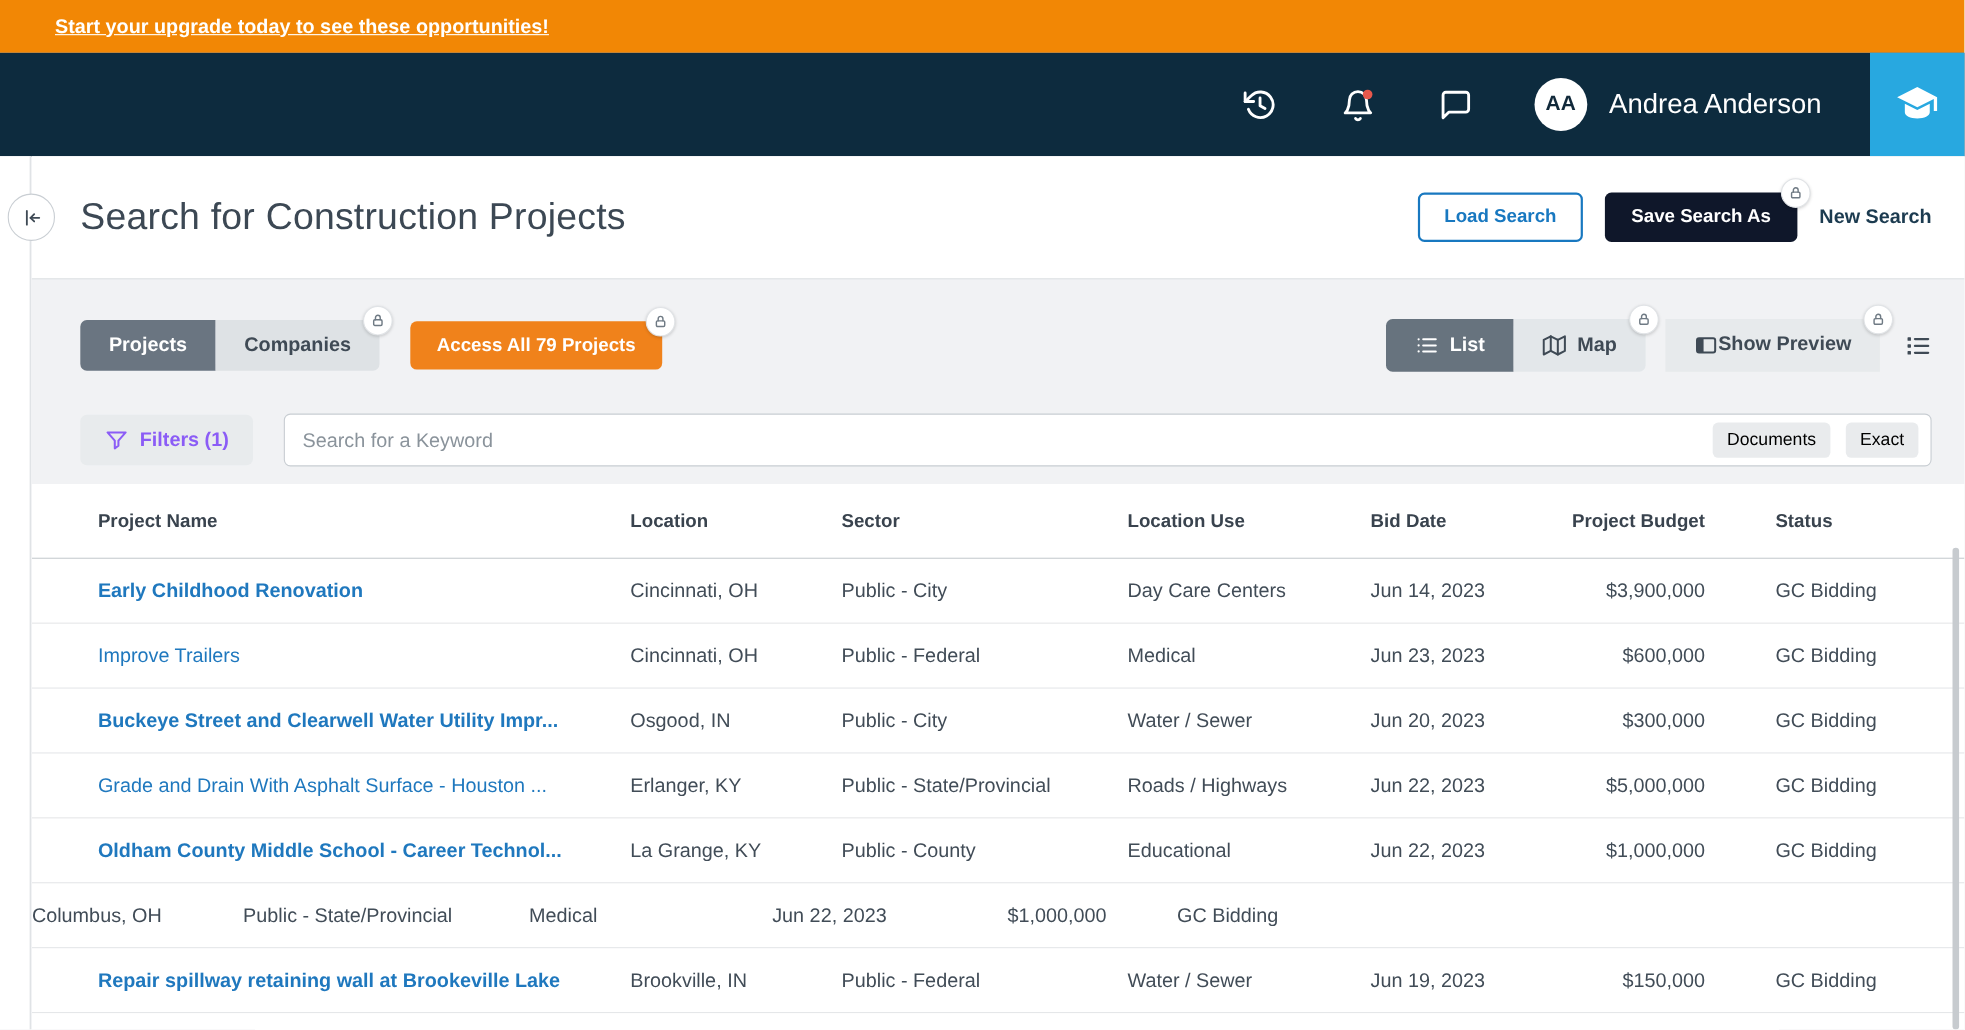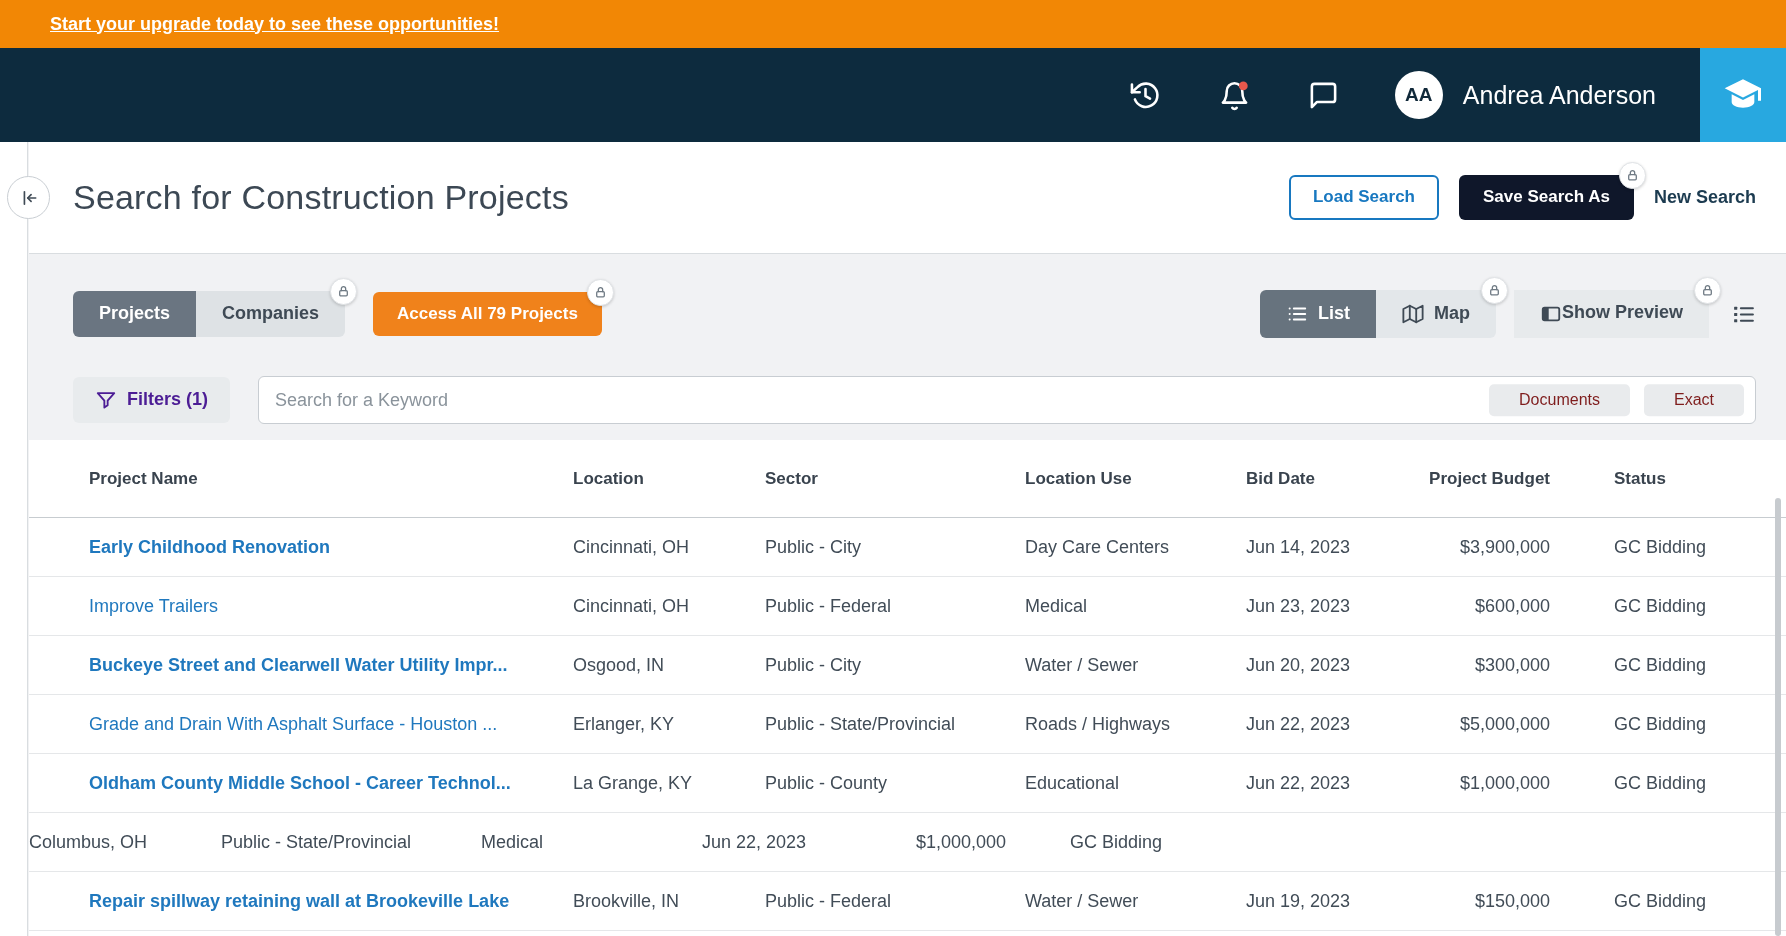--- a/index.html
+++ b/index.html
@@ -71,33 +71,33 @@
   .seg svg, .filters-btn svg, .btn-light svg, .density-btn svg { width:22px; height:22px; stroke:currentColor; fill:none; stroke-width:2; stroke-linecap:round; stroke-linejoin:round; }
   .seg-left { background:#67737E; color:#fff; border-radius:6px 0 0 6px; }
   .seg-right { background:#E3E7EA; color:#3F4A55; border-radius:0 6px 6px 0; }
   .btn-light { background:#E7EAEC; color:#3F4A55; display:flex; align-items:flex-start; margin-left:18px; }
   .density-btn { background:none; border:none; cursor:pointer; color:#3F4A55; margin-left:22px; padding:0; display:flex; }
   .density-btn svg { width:25px; height:25px; }
   
   .filter-row { display:flex; align-items:center; margin:38px 30px 0 44px; gap:28px; flex:none; }
   .filters-btn {
     display:flex; align-items:center; gap:10px; background:#E8EBED; border:none; border-radius:6px;
-    padding:12px 22px; font-family:inherit; font-weight:700; font-size:18px; color:#4c1d95; cursor:pointer; line-height:1.1;
+    padding:12px 22px; font-family:inherit; font-weight:700; font-size:18px; color:#8b5cf6; cursor:pointer; line-height:1.1;
   }
   .search-wrap { flex:1; position:relative; }
   .search-input {
     width:100%; height:48px; border:1px solid #C8CDD2; border-radius:6px;
     font-size:18px; padding:0 250px 0 16px; color:#3F4A55; font-family:inherit; background:#fff;
   }
   .search-input::placeholder { color:#8A939B; }
   .chips { position:absolute; right:12px; top:50%; transform:translateY(-50%); display:flex; gap:14px; }
-  .chip { background:#E9EBED; color:#7f1d1d; font-size:16px; padding:7px 30px; border-radius:5px; cursor:pointer; line-height:1.1; }
+  .chip { background:#E9EBED; color:#000000; font-size:16px; padding:7px 13px; border-radius:5px; cursor:pointer; line-height:1.1; }
   
   .table-card { background:#fff; margin-top:16px; flex:1; overflow:hidden; }
-  .thead { display:flex; align-items:center; height:78px; border-bottom:1px solid #C7CCD0; font-weight:700; font-size:17px; color:#39434E; }
+  .thead { display:flex; align-items:center; height:68px; border-bottom:1px solid #C7CCD0; font-weight:700; font-size:17px; color:#39434E; }
   .trow  { display:flex; align-items:center; height:59px; border-bottom:1px solid #E5E7E9; font-size:18px; color:#414C57; }
   .c-name   { width:544px; padding-left:60px; white-space:nowrap; overflow:hidden; }
   .c-loc    { width:192px; }
   .c-sec    { width:260px; }
   .c-use    { width:221px; }
   .c-date   { width:164px; }
   .c-budget { width:140px; text-align:right; }
   .c-status { flex:1; padding-left:64px; }
   .proj-link { color:#1F78BE; text-decoration:none; cursor:pointer; }
   .proj-link.bold { font-weight:700; }

